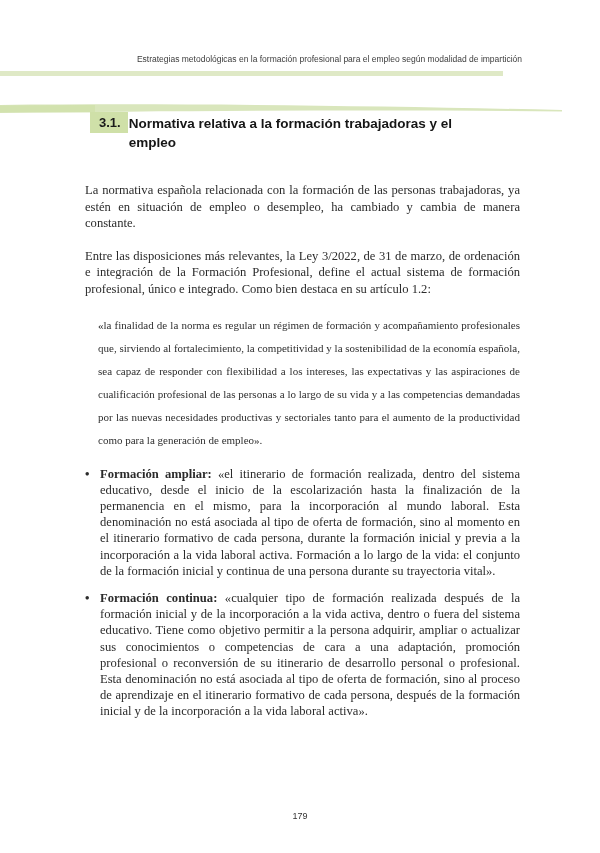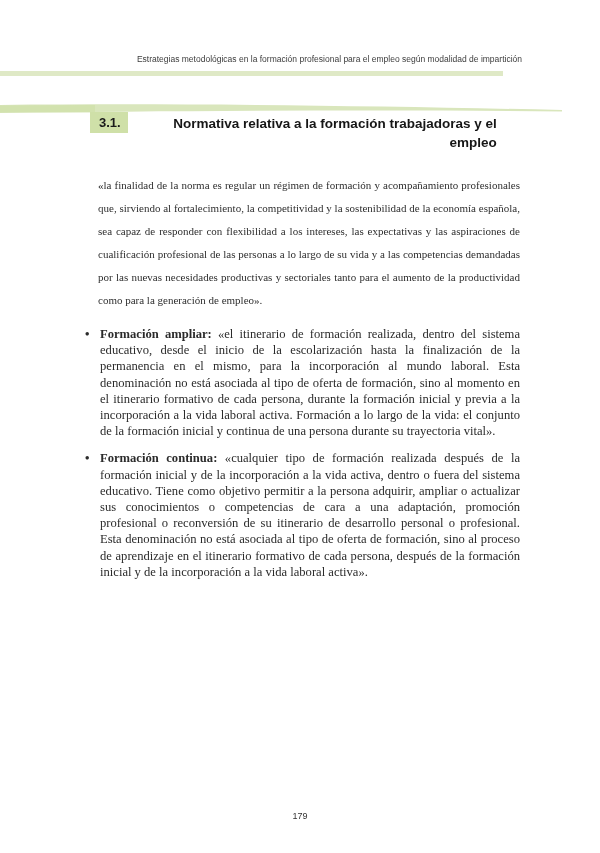--- a/index.html
+++ b/index.html
@@ -27,23 +27,22 @@
   .swoosh {
     position:absolute; top:102px; left:0;
     width:600px; height:16px;
   }
   
   .content {
     position:absolute; top:112px; left:85px;
     width:435px;
   }
   .sec-head {
-    display:flex; align-items:flex-start; gap:19px;
-    margin:0 0 22px 5px;
-    text-align:right;
+    display:flex; align-items:flex-start; gap:1px;
+    margin:0 0 30px 5px;
   }
   .sec-num {
     background:#cfe0a8;
     font-family:"Liberation Sans", sans-serif;
     font-weight:bold; font-size:13px; color:#1a1a1a;
     padding:3px 7px 3px 9px;
     white-space:nowrap;
   }
   .sec-title {
     margin:0; max-width:350px;
@@ -105,21 +104,23 @@
     </svg>
   </div>
 
   <div class="content">
 
     <div class="sec-head">
       <span class="sec-num">3.1.</span>
       <h1 class="sec-title">Normativa relativa a la formación trabajadoras y el empleo</h1>
     </div>
 
+    <p class="body-par">La normativa española relacionada con la formación de las personas trabajadoras, ya estén en situación de empleo o desempleo, ha cambiado y cambia de manera constante.</p>
 
+    <p class="body-par">Entre las disposiciones más relevantes, la Ley 3/2022, de 31 de marzo, de ordenación e integración de la Formación Profesional, define el actual sistema de formación profesional, único e integrado. Como bien destaca en su artículo 1.2:</p>
 
     <blockquote class="law-quote">«la finalidad de la norma es regular un régimen de formación y acompañamiento profesionales que, sirviendo al fortalecimiento, la competitividad y la sostenibilidad de la economía española, sea capaz de responder con flexibilidad a los intereses, las expectativas y las aspiraciones de cualificación profesional de las personas a lo largo de su vida y a las competencias demandadas por las nuevas necesidades productivas y sectoriales tanto para el aumento de la productividad como para la generación de empleo».</blockquote>
 
 
     <ul class="concepts">
       <li>
         <span class="bullet-dot">•</span><span class="term">Formación ampliar:</span>
         <span>«el itinerario de formación realizada, dentro del sistema educativo, desde el inicio de la escolarización hasta la finalización de la permanencia en el mismo, para la incorporación al mundo laboral. Esta denominación no está asociada al tipo de oferta de formación, sino al momento en el itinerario formativo de cada persona, durante la formación inicial y previa a la incorporación a la vida laboral activa. Formación a lo largo de la vida: el conjunto de la formación inicial y continua de una persona durante su trayectoria vital».</span>
       </li>
       <li>

